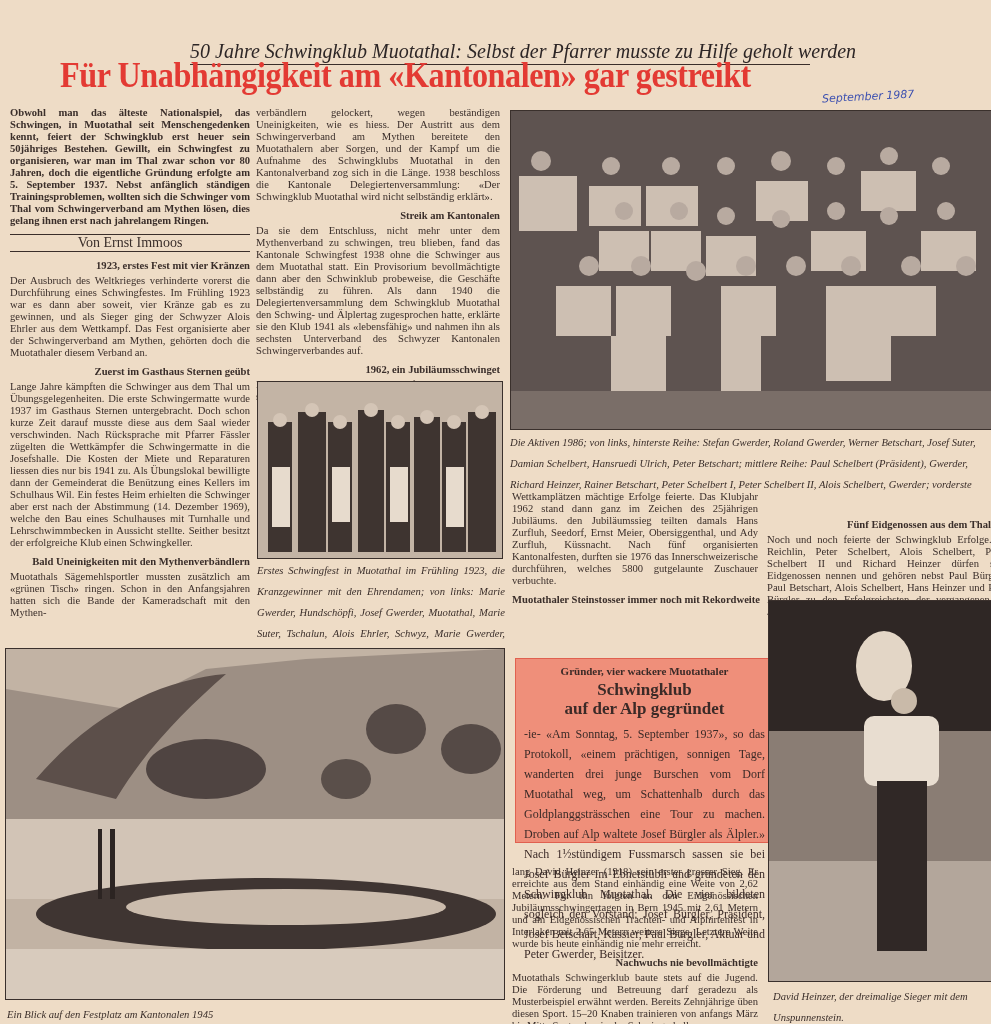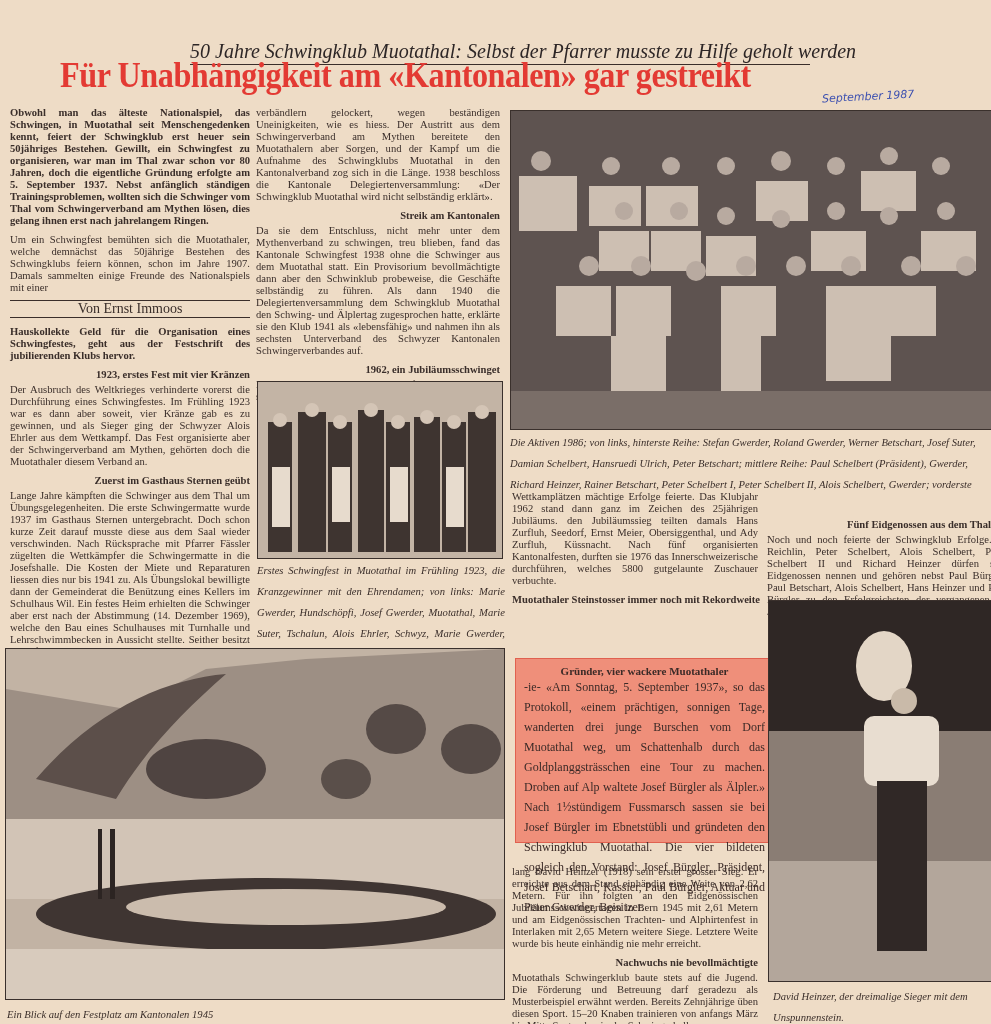--- a/index.html
+++ b/index.html
@@ -52,23 +52,21 @@
 </style>
 </head>
 <body>
 
 <div class="abs kicker">50 Jahre Schwingklub Muotathal: Selbst der Pfarrer musste zu Hilfe geholt werden</div>
 <div class="abs headline">Für Unabhängigkeit am «Kantonalen» gar gestreikt</div>
 <div class="abs handwriting">September 1987</div>
 
 <div class="abs col" style="left:3px; top:107px; width:240px;margin-left:7px;">
   <p class="bold">Obwohl man das älteste Nationalspiel, das Schwingen, in Muotathal seit Menschengedenken kennt, feiert der Schwingklub erst heuer sein 50jähriges Bestehen. Gewillt, ein Schwingfest zu organisieren, war man im Thal zwar schon vor 80 Jahren, doch die eigentliche Gründung erfolgte am 5. September 1937. Nebst anfänglich ständigen Trainingsproblemen, wollten sich die Schwinger vom Thal vom Schwingerverband am Mythen lösen, dies gelang ihnen erst nach jahrelangem Ringen.</p>
-  <p style="margin-bottom:0">Um ein Schwingfest bemühten sich die Muotathaler, welche demnächst das 50jährige Bestehen des Schwingklubs feiern können, schon im Jahre 1907. Damals sammelten einige Freunde des Nationalspiels mit einer</p>
   <div class="byline">Von Ernst Immoos</div>
-  <p class="bold">Hauskollekte Geld für die Organisation eines Schwingfestes, geht aus der Festschrift des jubilierenden Klubs hervor.</p>
   <div class="sub">1923, erstes Fest mit vier Kränzen</div>
   <p>Der Ausbruch des Weltkrieges verhinderte vorerst die Durchführung eines Schwingfestes. Im Frühling 1923 war es dann aber soweit, vier Kränze gab es zu gewinnen, und als Sieger ging der Schwyzer Alois Ehrler aus dem Wettkampf. Das Fest organisierte aber der Schwingerverband am Mythen, gehörten doch die Muotathaler diesem Verband an.</p>
   <div class="sub">Zuerst im Gasthaus Sternen geübt</div>
   <p>Lange Jahre kämpften die Schwinger aus dem Thal um Übungsgelegenheiten. Die erste Schwingermatte wurde 1937 im Gasthaus Sternen untergebracht. Doch schon kurze Zeit darauf musste diese aus dem Saal wieder verschwinden. Nach Rücksprache mit Pfarrer Fässler zügelten die Wettkämpfer die Schwingermatte in die Josefshalle. Die Kosten der Miete und Reparaturen liessen dies nur bis 1941 zu. Als Übungslokal bewilligte dann der Gemeinderat die Benützung eines Kellers im Schulhaus Wil. Ein festes Heim erhielten die Schwinger aber erst nach der Abstimmung (14. Dezember 1969), welche den Bau eines Schulhauses mit Turnhalle und Lehrschwimmbecken in Aussicht stellte. Seither besitzt der erfolgreiche Klub einen Schwingkeller.</p>
   <div class="sub">Bald Uneinigkeiten mit den Mythenverbändlern</div>
   <p>Muotathals Sägemehlsportler mussten zusätzlich am «grünen Tisch» ringen. Schon in den Anfangsjahren hatten sich die Bande der Kameradschaft mit den Mythen-</p>
 </div>
 
 <div class="abs col" style="left:256px; top:107px; width:244px;">
   <p>verbändlern gelockert, wegen beständigen Uneinigkeiten, wie es hiess. Der Austritt aus dem Schwingerverband am Mythen bereitete den Muotathalern aber Sorgen, und der Kampf um die Aufnahme des Schwingklubs Muotathal in den Kantonalverband zog sich in die Länge. 1938 beschloss die Kantonale Delegiertenversammlung: «Der Schwingklub Muotathal wird nicht selbständig erklärt».</p>
@@ -164,20 +162,24 @@
 </div>
 <div class="abs caption" style="left:510px; top:432px; width:478px; height:62px; overflow:hidden;">Die Aktiven 1986; von links, hinterste Reihe: Stefan Gwerder, Roland Gwerder, Werner Betschart, Josef Suter, Damian Schelbert, Hansruedi Ulrich, Peter Betschart; mittlere Reihe: Paul Schelbert (Präsident), Gwerder, Richard Heinzer, Rainer Betschart, Peter Schelbert I, Peter Schelbert II, Alois Schelbert, Gwerder; vorderste Reihe: Markus Schelbert, Beat Suter, Urs Föhn, Remo Gwerder, David Föhn, Gwerder, Othmar Suter, Josef Ender.</div>
 
 <div class="abs col" style="left:512px; top:491px; width:246px;">
   <p>Wettkamplätzen mächtige Erfolge feierte. Das Klubjahr 1962 stand dann ganz im Zeichen des 25jährigen Jubiläums. den Jubiläumssieg teilten damals Hans Zurfluh, Seedorf, Ernst Meier, Obersiggenthal, und Ady Zurfluh, Küssnacht. Nach fünf organisierten Kantonalfesten, durften sie 1976 das Innerschweizerische durchführen, welches 5800 gutgelaunte Zuschauer verbuchte.</p>
   <div class="sub" style="text-align:left; white-space:nowrap;">Muotathaler Steinstosser immer noch mit Rekordweite</div>
 </div>
 
 <div class="abs redbox">
   <div class="rb-kicker">Gründer, vier wackere Muotathaler</div>
+  <div class="rb-title">
+    <div>Schwingklub</div>
+    <div>auf der Alp gegründet</div>
+  </div>
   <div class="rb-body">-ie- «Am Sonntag, 5. September 1937», so das Protokoll, «einem prächtigen, sonnigen Tage, wanderten drei junge Burschen vom Dorf Muotathal weg, um Schattenhalb durch das Goldplanggsträsschen eine Tour zu machen. Droben auf Alp waltete Josef Bürgler als Älpler.» Nach 1½stündigem Fussmarsch sassen sie bei Josef Bürgler im Ebnetstübli und gründeten den Schwingklub Muotathal. Die vier bildeten sogleich den Vorstand: Josef Bürgler, Präsident, Josef Betschart, Kassier, Paul Bürgler, Aktuar und Peter Gwerder, Beisitzer.</div>
 </div>
 
 <div class="abs col" style="left:512px; top:866px; width:246px;">
   <p>lang David Heinzer (1918) sein erster grosser Sieg. Er erreichte aus dem Stand einhändig eine Weite von 2,62 Metern. Für ihn folgten an den Eidgenössischen Jubiläumsschwingertagen in Bern 1945 mit 2,61 Metern und am Eidgenössischen Trachten- und Alphirtenfest in Interlaken mit 2,65 Metern weitere Siege. Letztere Weite wurde bis heute einhändig nie mehr erreicht.</p>
   <div class="sub">Nachwuchs nie bevollmächtigte</div>
   <p>Muotathals Schwingerklub baute stets auf die Jugend. Die Förderung und Betreuung darf geradezu als Musterbeispiel erwähnt werden. Bereits Zehnjährige üben diesen Sport. 15–20 Knaben trainieren von anfangs März bis Mitte September in der Schwingerhalle.</p>
 </div>
 
 <div class="abs col" style="left:767px; top:514px; width:224px; overflow:hidden;">

